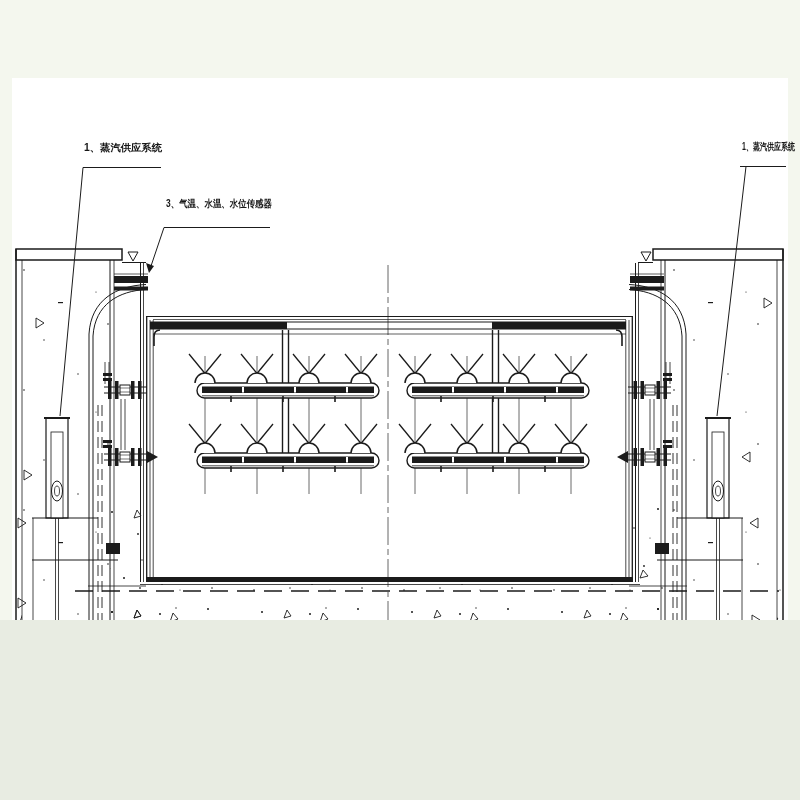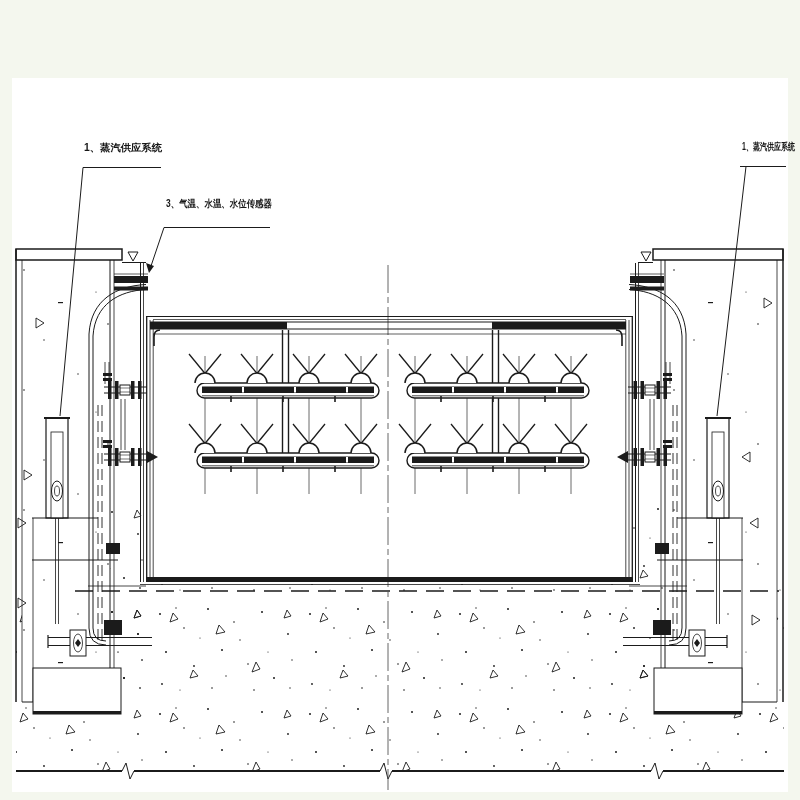--- a/index.html
+++ b/index.html
@@ -1,17 +1,17 @@
 <!DOCTYPE html>
 <html><head>
 <meta charset="utf-8">
 <style>
   html,body{margin:0;padding:0;}
   body{background:#e8ece2;font-family:"Liberation Sans",sans-serif;}
-  .stage{position:relative;width:800px;height:800px;background:#a21caf;overflow:hidden;}
+  .stage{position:relative;width:800px;height:620px;background:#a21caf;overflow:hidden;}
   svg{display:block;}
   text.callout{font-family:"Liberation Sans","DejaVu Sans",sans-serif;font-weight:700;fill:#161616;}
 </style>
 </head>
 <body>
 
 <div class="stage">
 <svg width="800" height="800" viewBox="0 0 800 800">
   <defs>
 

